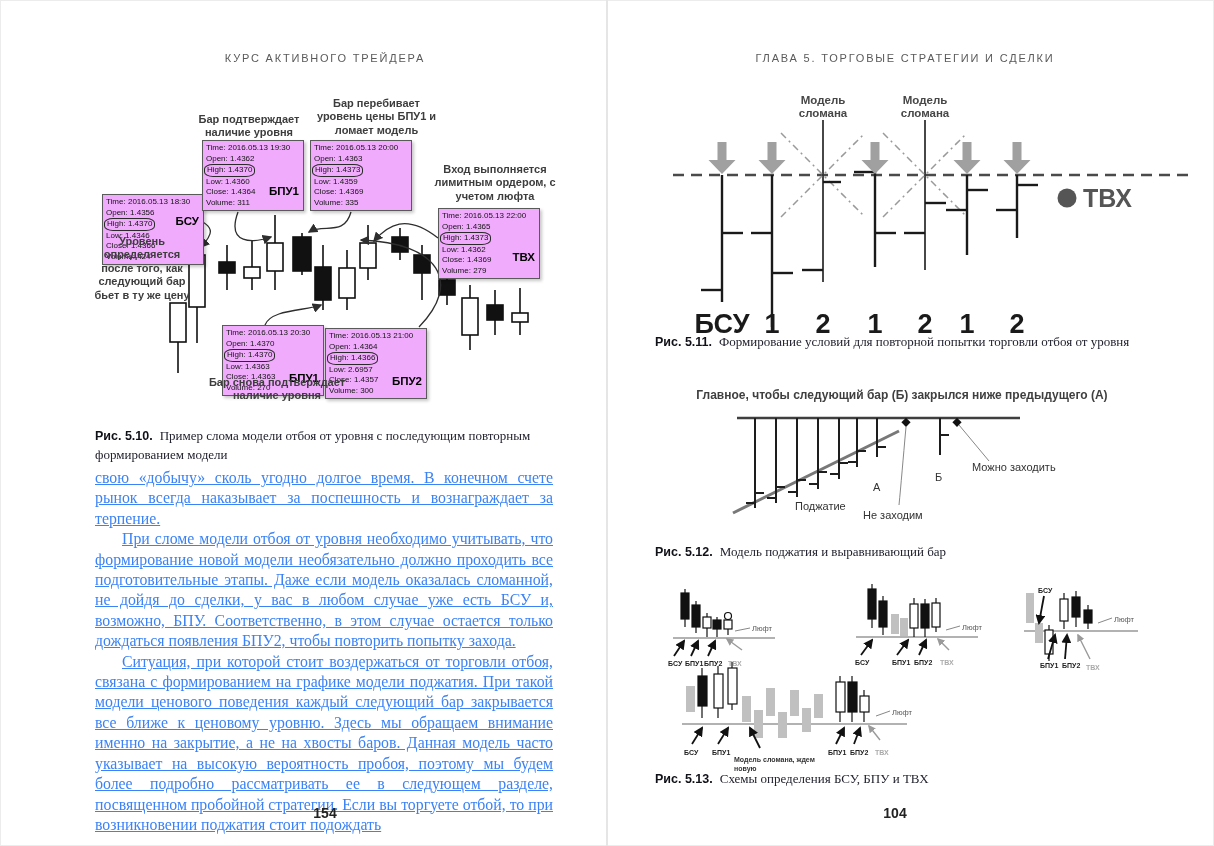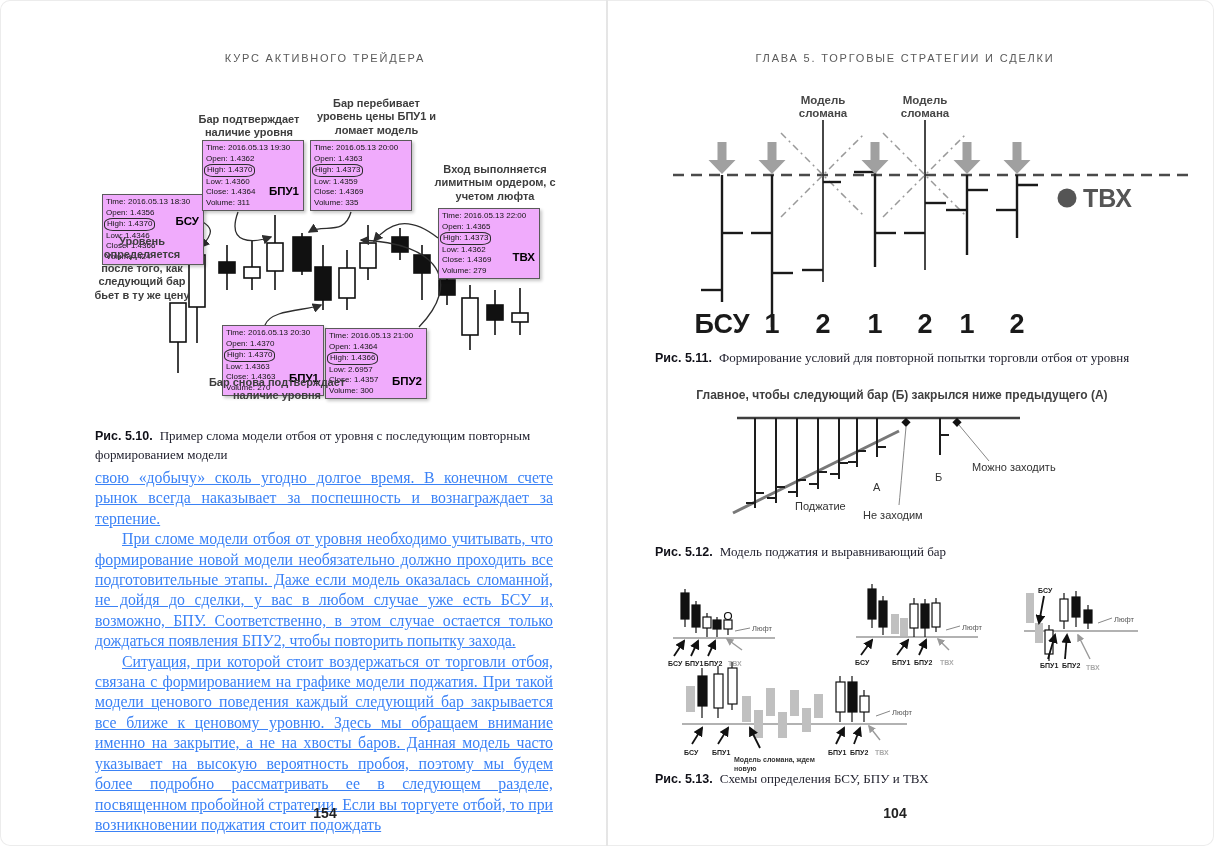--- a/index.html
+++ b/index.html
@@ -1,17 +1,17 @@
 <!DOCTYPE html>
 <html lang="ru"><head>
 <meta charset="utf-8">
 <style>
   html,body{margin:0;padding:0;background:#fff;}
   .canvas{position:relative;width:1214px;height:846px;background:#fff;overflow:hidden;
-          font-family:"Liberation Sans",sans-serif;border-radius:10px;box-shadow:inset 0 0 0 1px #ececec;}
+          font-family:"Liberation Sans",sans-serif;border-radius:0;box-shadow:inset 0 0 0 1px #ececec;}
   .abs{position:absolute;}
   .gutter{position:absolute;left:606px;top:0;width:2px;height:846px;
           background:linear-gradient(to right,#f2f2f2,#d9d9d9,#f2f2f2);}
   .hdr{font:500 11px/1 "Liberation Sans",sans-serif;letter-spacing:1.8px;color:#5a5a5a;text-align:center;}
   .pgnum{font:700 14px/1 "Liberation Sans",sans-serif;color:#222;text-align:center;}
   .cap{font:13px/1.45 "Liberation Serif",serif;color:#232330;}
   .cap b{font:700 12.5px "Liberation Sans",sans-serif;color:#101018;margin-right:7px;}
   .bodytxt{font:15.8px/20.4px "Liberation Serif",serif;color:#3b82f6;text-align:justify;text-decoration:underline;}
   .bodytxt p{margin:0;}
   .bodytxt p.ind{text-indent:27px;}
@@ -227,21 +227,21 @@
         <text x="220" y="243">1</text>
         <text x="270" y="243">2</text>
         <text x="312" y="243">1</text>
         <text x="362" y="243">2</text>
       </g>
     </svg>
     <div class="mlab" style="left:120px;top:4px;width:96px;">Модель сломана</div>
     <div class="mlab" style="left:222px;top:4px;width:96px;">Модель сломана</div>
   </div>
 
-  <div class="abs cap" style="left:655px;top:349px;width:510px;">
+  <div class="abs cap" style="left:655px;top:333px;width:510px;">
     <b>Рис. 5.11.</b><span>Формирование условий для повторной попытки торговли отбоя от уровня</span>
   </div>
 
   <div class="f12title" style="left:657px;top:388px;width:490px;">Главное, чтобы следующий бар (Б) закрылся ниже предыдущего (А)</div>
   <div class="abs" style="left:667px;top:405px;width:480px;height:135px;">
     <svg width="480" height="135" viewBox="0 0 480 135">
       <line x1="70" y1="13" x2="353" y2="13" stroke="#3f3f3f" stroke-width="2.6"></line>
       <line x1="66" y1="108" x2="232" y2="26" stroke="#787878" stroke-width="3"></line>
       <g stroke="#1d1d1d" stroke-width="2">
         <line x1="88" y1="13" x2="88" y2="103"></line>

